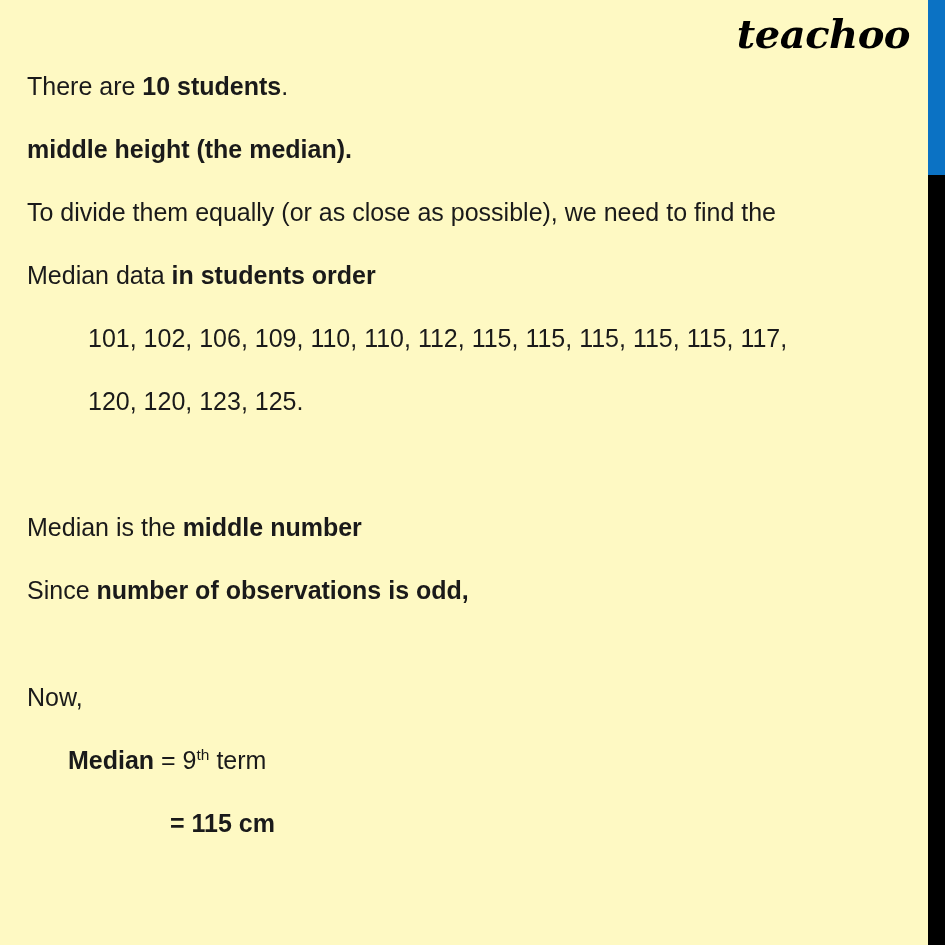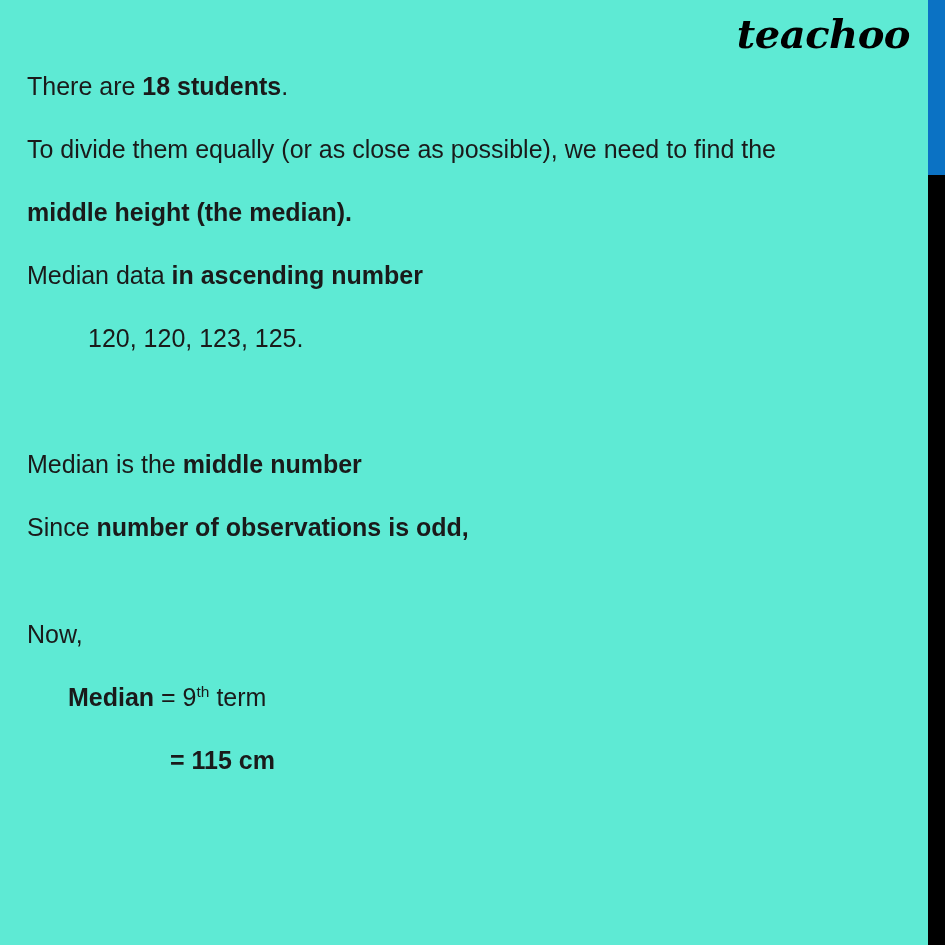--- a/index.html
+++ b/index.html
@@ -7,21 +7,21 @@
     padding: 0;
     background: #ffffff;
   }
   body {
     font-family: "Liberation Sans", sans-serif;
   }
   #page {
     position: relative;
     width: 945px;
     height: 945px;
-    background: #5eead4;
+    background: #fef9c3;
     overflow: hidden;
   }
 
   
   #edge-strip {
     position: absolute;
     top: 0;
     right: 0;
     width: 17px;
     height: 945px;
@@ -98,28 +98,29 @@
 
   <div id="edge-strip">
     <div class="seg-blue"></div>
     <div class="seg-black"></div>
   </div>
 
   <div id="brand-logo">teachoo</div>
 
   <div id="content">
 
-    <div class="line"><span>There are </span><span class="b">18 students</span><span>.</span></div>
+    <div class="line"><span>There are </span><span class="b">10 students</span><span>.</span></div>
+
+    <div class="line"><span class="b">middle height (the median).</span></div>
 
     <div class="line"><span>To divide them equally (or as close as possible), we need to find the </span></div>
 
-    <div class="line"><span class="b">middle height (the median).</span></div>
+    <div class="line"><span>Median data </span><span class="b">in students order</span></div>
 
-    <div class="line"><span>Median data </span><span class="b">in ascending number</span></div>
-
+    <div class="line indent-num">101, 102, 106, 109, 110, 110, 112, 115, 115, 115, 115, 115, 117,</div>
     <div class="line indent-num">120, 120, 123, 125.</div>
 
     <div class="spacer-md"></div>
 
     <div class="line"><span>Median is the </span><span class="b">middle number</span></div>
 
     <div class="line"><span>Since </span><span class="b">number of observations is odd,</span></div>
 
     <div class="spacer-sm"></div>
 

